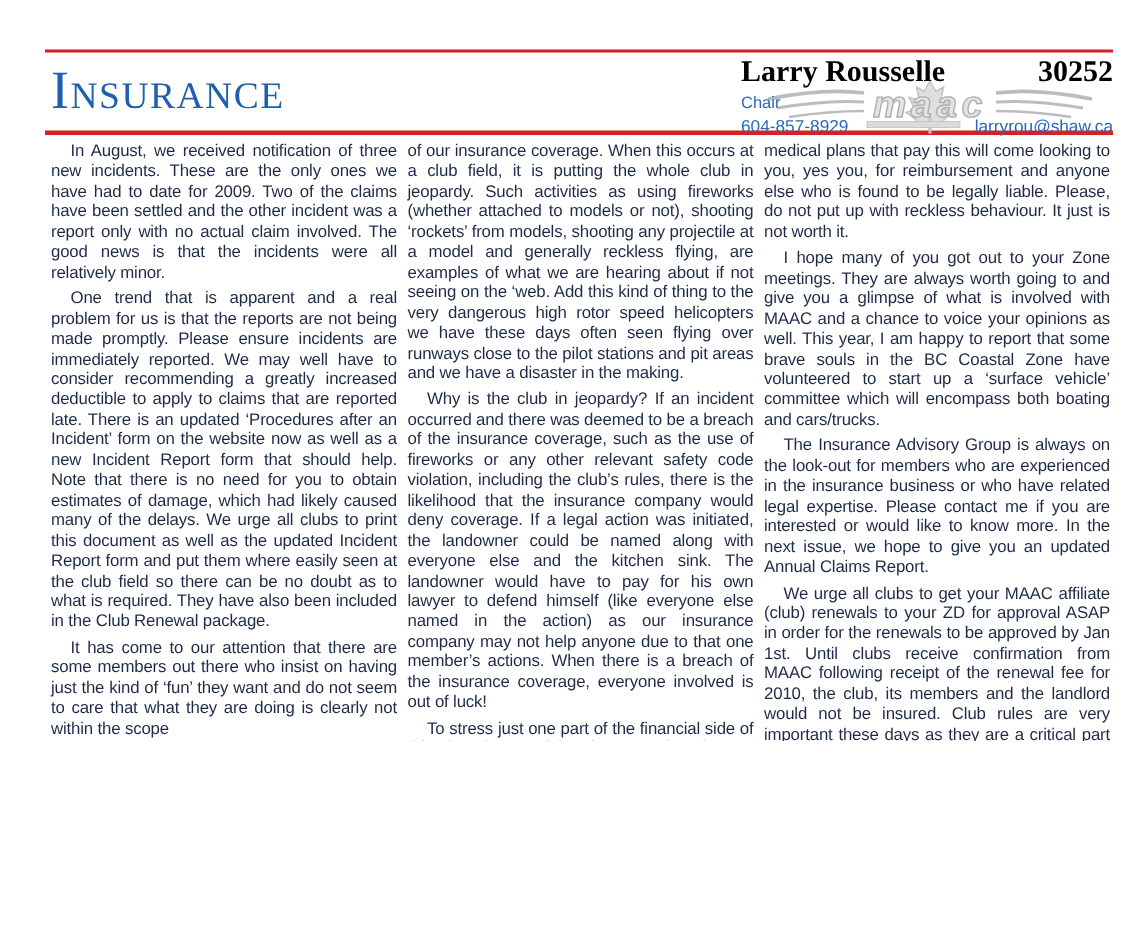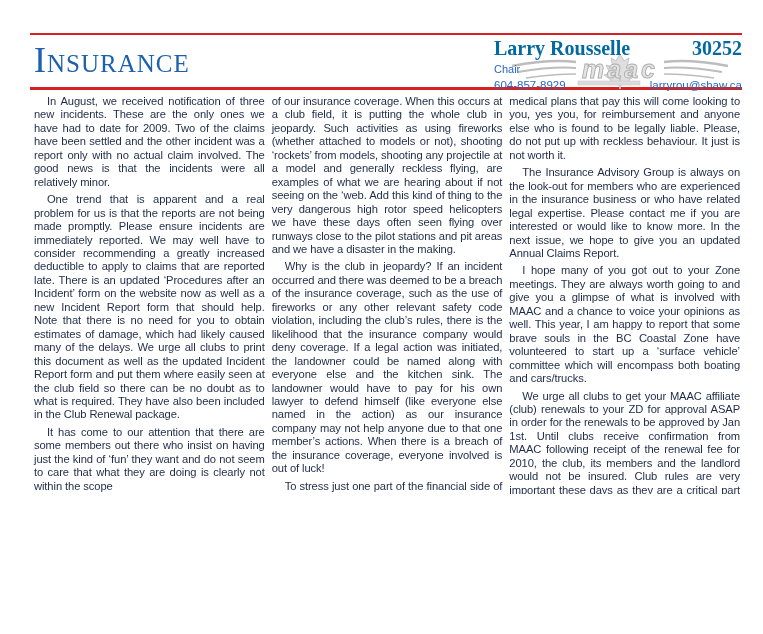--- a/index.html
+++ b/index.html
@@ -7,21 +7,21 @@
         font-family:"Liberation Sans",sans-serif;color:#1e2b47;}
   .rule{position:absolute;left:30px;right:21px;background:#d62121;}
   .rule-top{top:33px;height:2px;}
   .rule-mid{top:87px;height:2.5px;}
   header{position:absolute;top:36px;left:34px;right:21px;display:flex;
          justify-content:space-between;align-items:flex-start;}
   .page-title{margin:6px 0 0 0;font-family:"Liberation Serif",serif;font-weight:400;
         font-variant:small-caps;font-size:36px;line-height:36px;letter-spacing:1px;color:#1d61ae;}
   .byline{position:relative;width:248px;padding-top:1px;}
   .byline-row1{display:flex;justify-content:space-between;position:relative;z-index:2;
-        font-family:"Liberation Serif",serif;font-weight:700;font-size:20px;color:#0369a1;}
+        font-family:"Liberation Serif",serif;font-weight:700;font-size:20px;color:#000000;}
   .byline-role{position:relative;z-index:2;font-size:11px;line-height:14px;color:#2a67bd;margin-top:2px;}
   .byline-row3{display:flex;justify-content:space-between;position:relative;z-index:2;
         font-size:11.5px;line-height:14px;color:#2a67bd;margin-top:2px;}
   .logo{position:absolute;z-index:1;left:4px;right:-4px;top:16px;height:38px;width:244px;opacity:.95;}
   .columns{position:absolute;top:95px;left:34px;right:23px;bottom:2px;display:flex;gap:7px;}
   .col{flex:1 1 0;min-width:0;font-size:11.2px;line-height:13.45px;text-align:justify;
        hyphens:auto;-webkit-hyphens:auto;letter-spacing:-0.1px;}
   .col p{margin:0 0 4px 0;text-indent:13px;}
   .col p.cont{text-indent:0;}
   .u{text-decoration-color:#d62121;text-decoration-thickness:2.4px;
@@ -79,18 +79,18 @@
         <p><span>One trend that is apparent and a real problem for us is that the reports are not being made promptly. Please ensure incidents are immediately reported. We may well have to consider recommending a greatly increased deductible to apply to claims that are reported late. There is an updated ‘Procedures after an Incident’ form on the website now as well as a new Incident Report form that should help. Note that there is no need for you to obtain estimates of damage, which had likely caused many of the delays. We urge all clubs to print this document as well as the updated Incident Report form and put them where easily seen at the club field so there can be no doubt as to what is required. They have also been included in the Club Renewal package.</span></p>
         <p><span class="u">It has come to our attention that there are some members out there who insist on having just the kind of ‘fun’ they want and do not seem to care that what they are doing is clearly not within the scope</span></p>
       </section>
       <section class="col">
         <p class="cont"><span class="u">of our insurance coverage.</span><span> When this occurs at a club field, it is putting the whole club in jeopardy. </span><span class="u">Such activities as using fireworks (whether attached to models or not), shooting ‘rockets’ from models, shooting any projectile at a model and generally reckless flying, are examples of what we are hearing about if not seeing on the ‘web. Add this kind of thing to the very dangerous high rotor speed helicopters we have these days often seen flying over runways close to the pilot stations and pit areas and we have a disaster in the making.</span></p>
         <p><span>Why is the club in jeopardy? </span><span class="u">If an incident occurred and there was deemed to be a breach of the insurance coverage, such as the use of fireworks or any other relevant safety code violation, including the club’s rules, there is the likelihood that the insurance company would deny coverage. If a legal action was initiated, the landowner could be named along with everyone else and the kitchen sink.</span><span> The landowner would have to pay for his own lawyer to defend himself (like everyone else named in the action) as our insurance company may not help anyone due to that one member’s actions. </span><span class="u">When there is a breach of the insurance coverage, everyone involved is out of luck!</span></p>
         <p><span>To stress just one part of the financial side of this, imagine an injured person is taken to hospital and stays a week or even a month. The hospital rates these days are in the neighbourhood of $3,000-$5,000 per day. That equates to $90,000 - $150,000 per month! The provincial</span></p>
       </section>
       <section class="col">
         <p class="cont"><span>medical plans that pay this will come looking to you, yes you, for reimbursement and anyone else who is found to be legally liable. </span><span class="u">Please, do not put up with reckless behaviour.</span><span> It just is not worth it.</span></p>
+        <p><span>I hope many of you got out to your Zone meetings. They are always worth going to and give you a glimpse of what is involved with MAAC and a chance to voice your opinions as well. This year, I am happy to report that some brave souls in the BC Coastal Zone have volunteered to start up a ‘surface vehicle’ committee which will encompass both boating and cars/trucks.</span></p>
         <p><span class="u">The Insurance Advisory Group is always on the look-out for members who are experienced in the insurance business or who have related legal expertise.</span><span> Please contact me if you are interested or would like to know more. In the next issue, we hope to give you an updated Annual Claims Report.</span></p>
-        <p><span>I hope many of you got out to your Zone meetings. They are always worth going to and give you a glimpse of what is involved with MAAC and a chance to voice your opinions as well. This year, I am happy to report that some brave souls in the BC Coastal Zone have volunteered to start up a ‘surface vehicle’ committee which will encompass both boating and cars/trucks.</span></p>
         <p><span>We urge all clubs to get your MAAC affiliate (club) renewals to your ZD for approval ASAP in order for the renewals to be approved by Jan 1st. Until clubs receive confirmation from MAAC following receipt of the renewal fee for 2010, the club, its members and the landlord would not be insured. </span><span class="u">Club rules are very important these days as they are a critical part of the General Safety Code.</span><span> Be sure they are included with our renewal request and that they are adequate for the typical use of your field to avoid delays with your renewal.  Please be careful out there. ✈</span></p>
       </section>
     </main>
 </div>
 
 </body></html>

